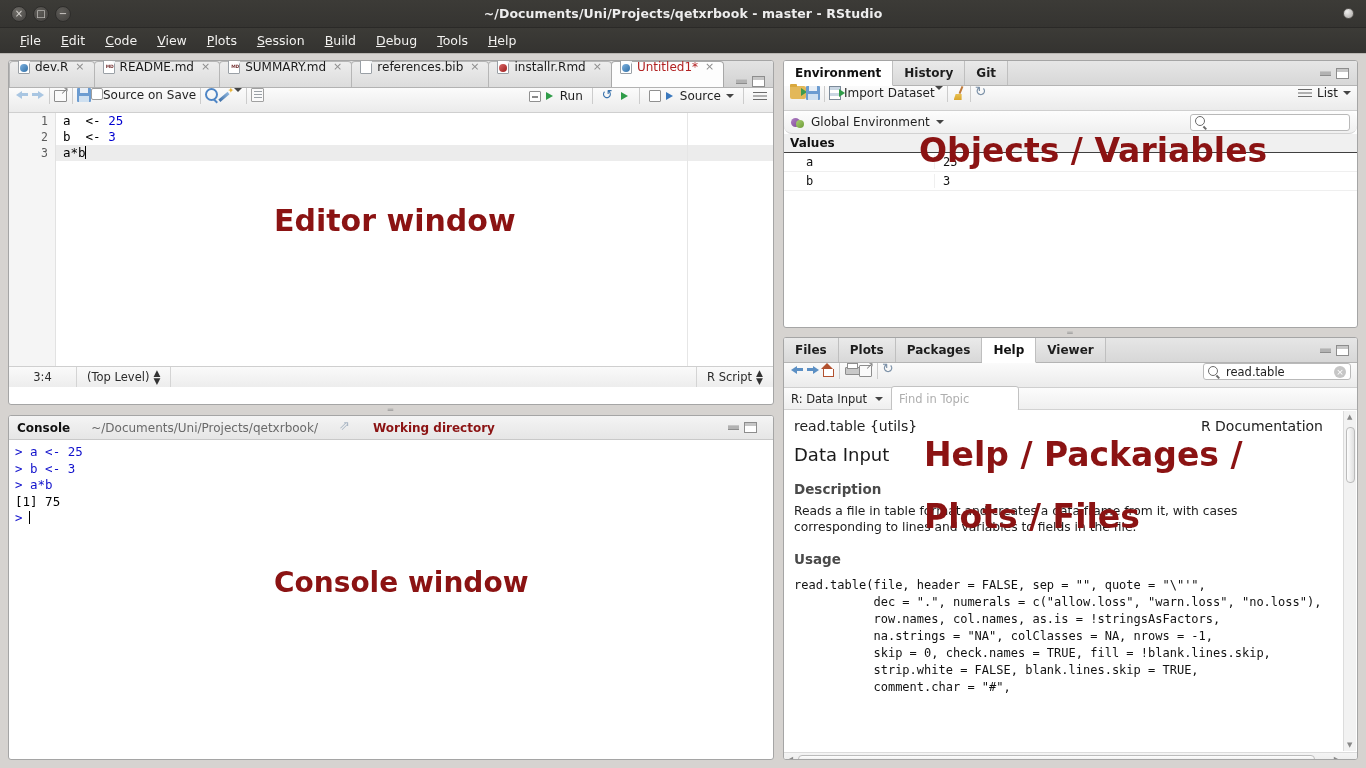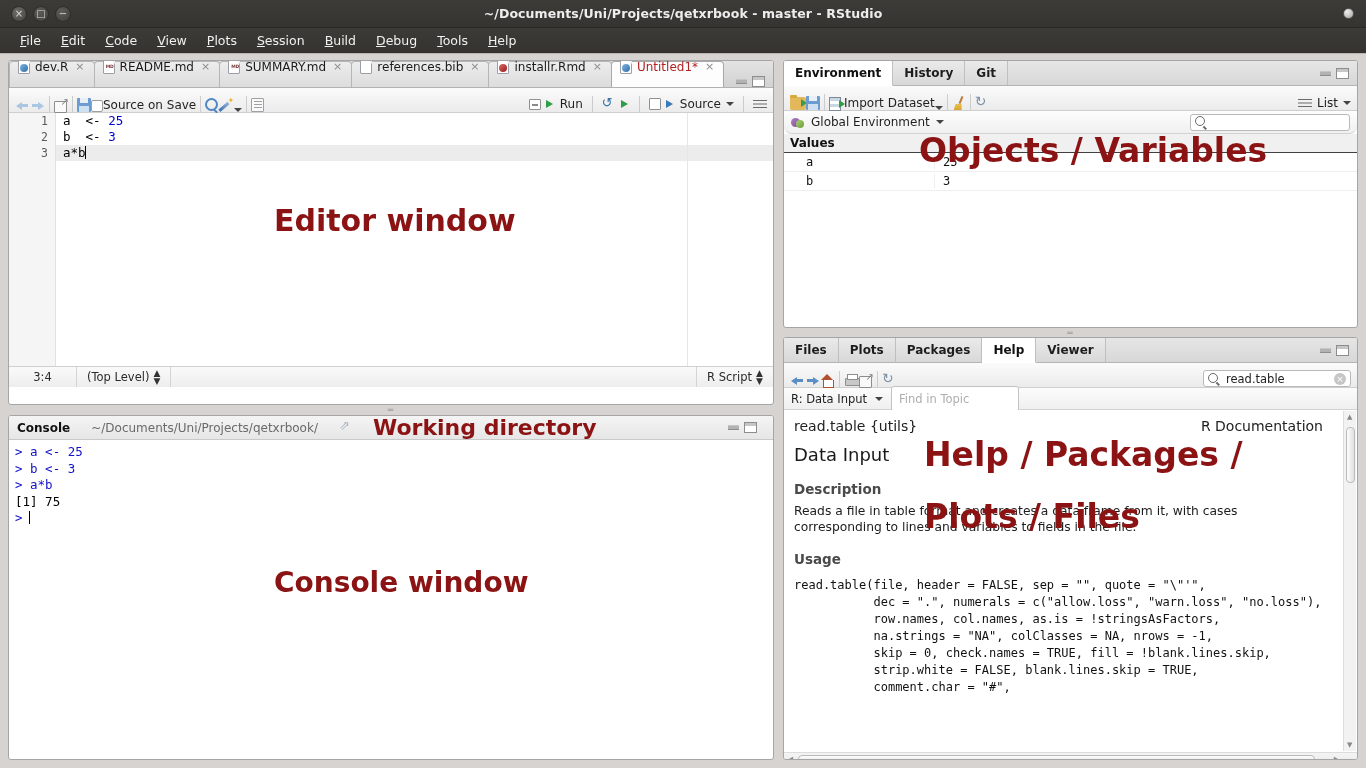--- a/index.html
+++ b/index.html
@@ -87,21 +87,21 @@
   .mm-min { width: 11px; height: 5px; border: 1px solid #8d8d8d;
             border-top: none; border-left: none; border-right: none;
             background: #c6c6c6; box-shadow: inset 0 -3px 0 #b2b2b2; }
   .mm-max { width: 13px; height: 11px; border: 1px solid #8d8d8d;
             background: #fff; box-shadow: inset 0 3px 0 #c6c6c6; }
 
   .toolbar-row {
     height: 25px;
     background: linear-gradient(to bottom, #fbfbfb, #ebebeb);
     border-bottom: 1px solid #cfcfcf;
-    display: flex; align-items: flex-end; padding: 0 6px; 
+    display: flex; align-items: flex-start; padding: 0 6px; 
   }
   .tbsep { width: 1px; height: 16px; background: #cccccc; margin: 0 4px; }
   .tbtxt { font-size: 12px; color: #1f1f1f; }
 
   
   #editor-pane { left: 8px; top: 60px; width: 766px; height: 345px; }
   .ed-tabs {
     height: 27px;
     background: linear-gradient(to bottom, #e3e3e3, #d2d2d2);
     border-bottom: 1px solid #b2b2b2;
@@ -519,21 +519,21 @@
     </div>
   </div>
 
   <div class="splitter" style="left:8px; top:405px;">═</div>
 
   <div class="pane" id="console-pane">
     <div class="con-head">
       <span class="ttl">Console</span>
       <span class="wd">~/Documents/Uni/Projects/qetxrbook/</span>
       <span class="ico wd-arrow"></span>
-      <span class="annot" style="position:static; font-size:22px;">Working directory</span>
+      <span class="annot" style="position:static; font-size:12px;">Working directory</span>
       <span class="pane-minmax">
         <span class="mm-min"></span>
         <span class="mm-max"></span>
       </span>
     </div>
     <div class="con-body">
       <div class="l blue">&gt; a &lt;- 25</div>
       <div class="l blue">&gt; b &lt;- 3</div>
       <div class="l blue">&gt; a*b</div>
       <div class="l blk">[1] 75</div>

